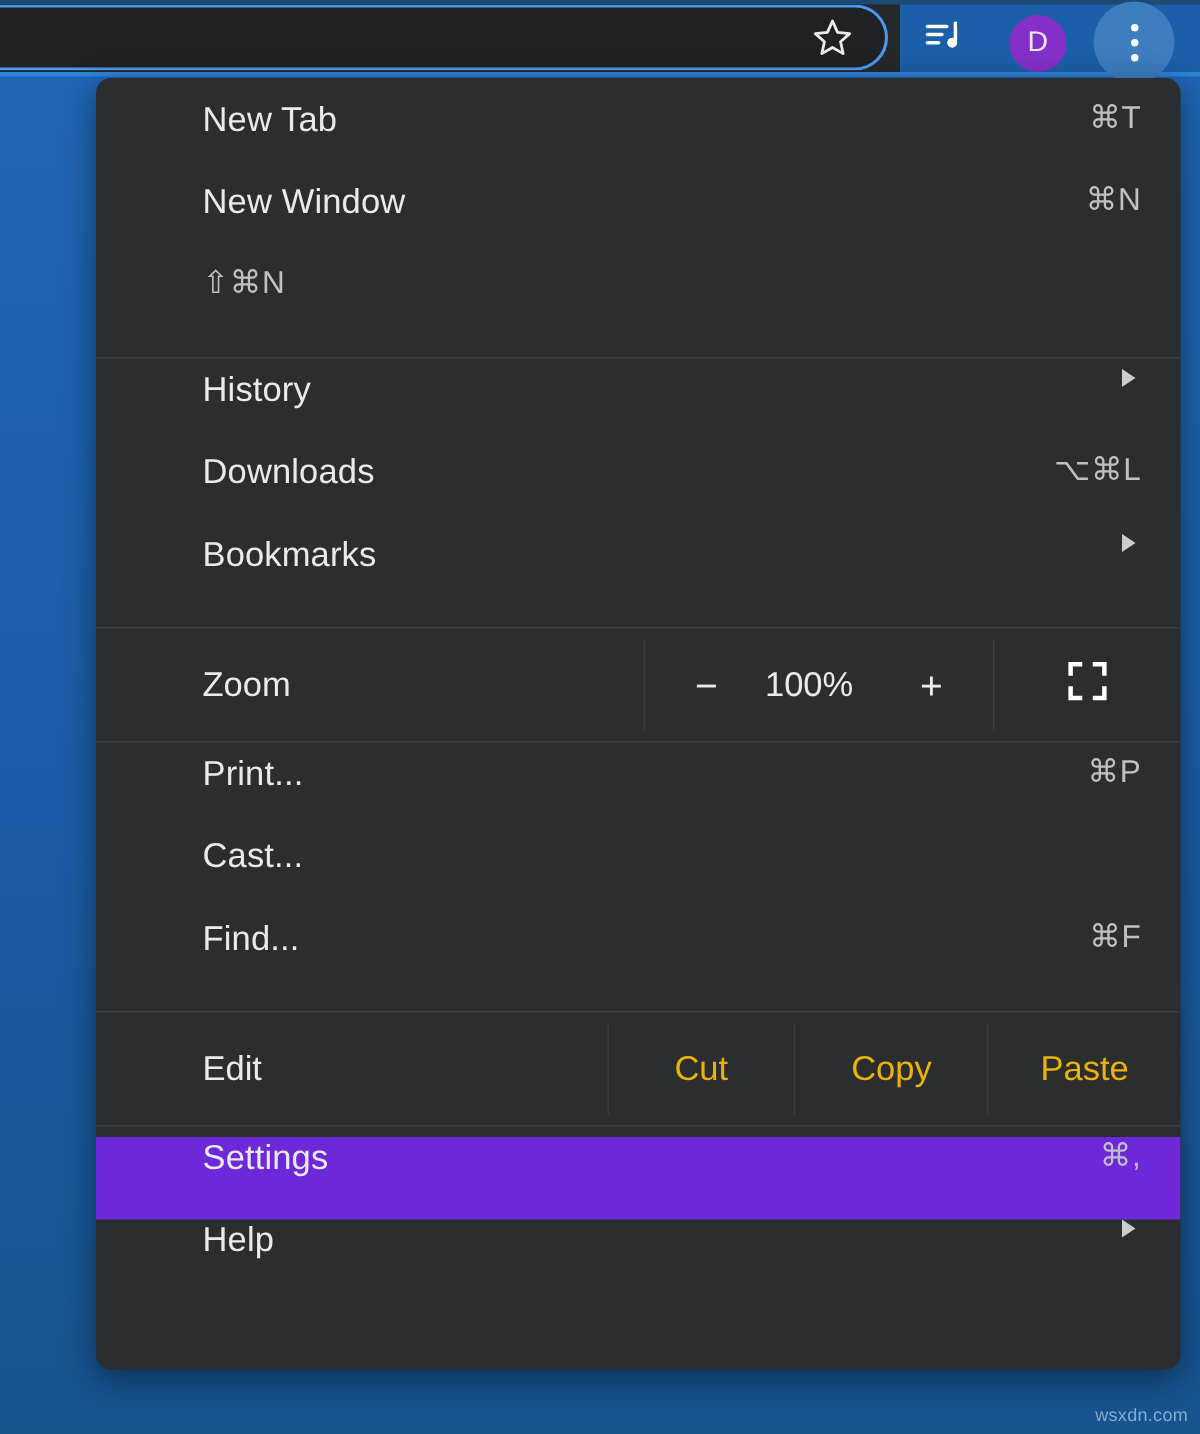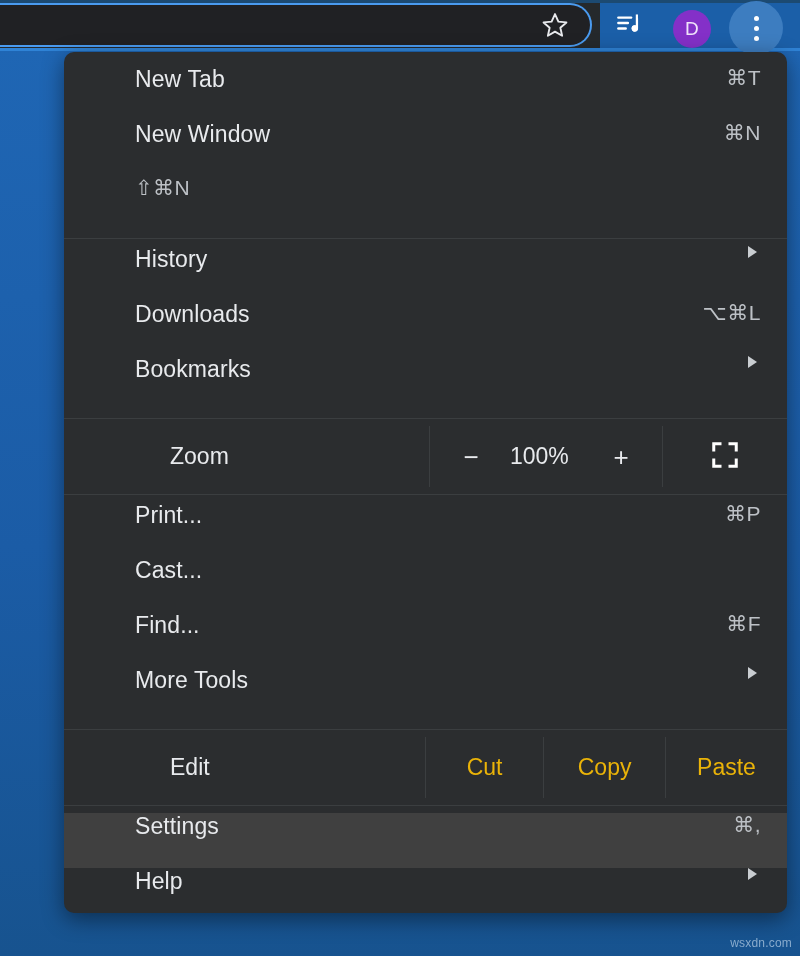--- a/index.html
+++ b/index.html
@@ -142,21 +142,21 @@
   .mi {
     height: 55px;
     display: flex;
     align-items: flex-start;
     padding: 0 26px 0 71px;
     font-size: 23px;
     color: #e8eaed;
     letter-spacing: .1px;
   }
 
-  .mi.selected { background: #404040; }
+  .mi.selected { background: #6d28d9; }
 
   .mi-label { flex: 1; white-space: nowrap; }
 
   .mi-accel {
     font-size: 21px;
     color: #bdc1c6;
     white-space: nowrap;
     letter-spacing: .5px;
   }
 
@@ -172,21 +172,20 @@
     height: 1px;
     background: #3b3e40;
     margin: 7px 0;
   }
 
   
   .split {
     display: flex;
     align-items: stretch;
     height: 61px;
-    margin-left: 35px;
   }
 
   .split-label {
     display: flex;
     align-items: center;
     font-size: 23px;
     padding-left: 71px;
     color: #e8eaed;
   }
 
@@ -337,24 +336,20 @@
         <span class="mi-label">Print...</span>
         <span class="mi-accel">⌘P</span>
       </div>
       <div class="mi">
         <span class="mi-label">Cast...</span>
       </div>
       <div class="mi">
         <span class="mi-label">Find...</span>
         <span class="mi-accel">⌘F</span>
       </div>
-      <div class="mi">
-        <span class="mi-label">More Tools</span>
-        <span class="mi-arrow"></span>
-      </div>
       <div class="sep"></div>
       <div class="split">
         <div class="split-label edit-label">Edit</div>
         <div class="vsep"></div>
         <div class="edit-btn edit-cut">Cut</div>
         <div class="vsep"></div>
         <div class="edit-btn edit-copy">Copy</div>
         <div class="vsep"></div>
         <div class="edit-btn edit-paste">Paste</div>
       </div>

